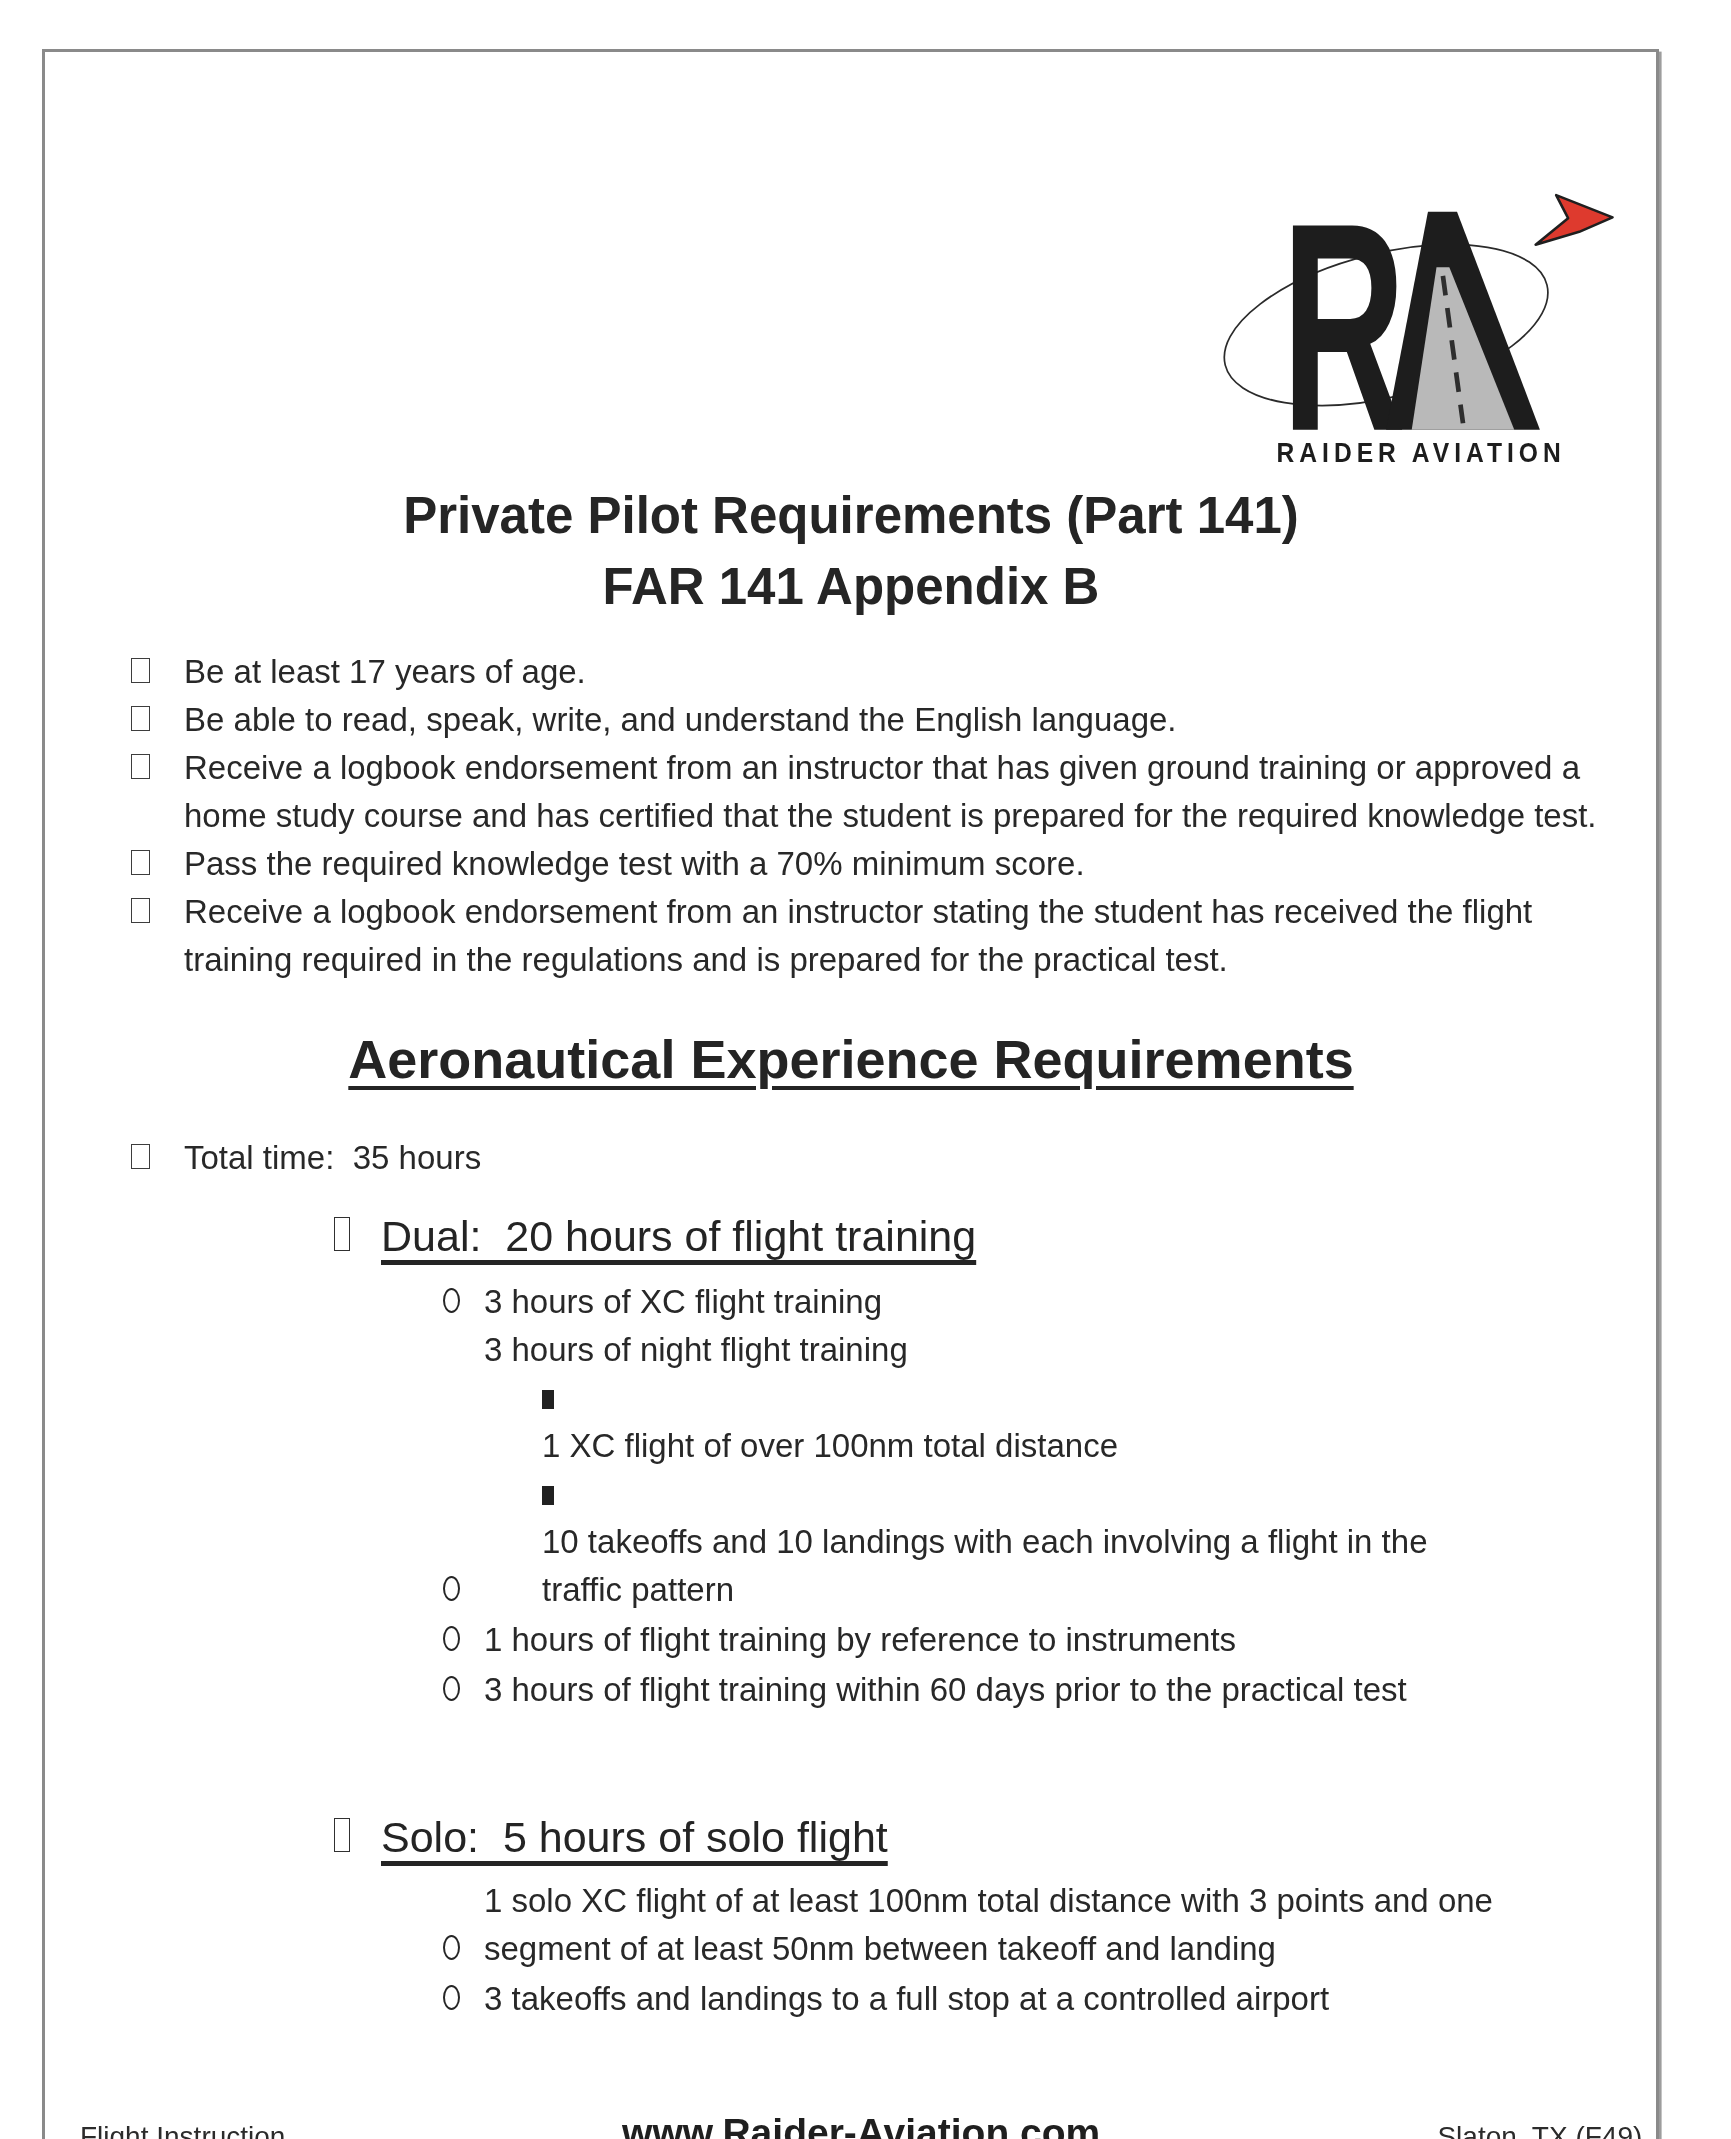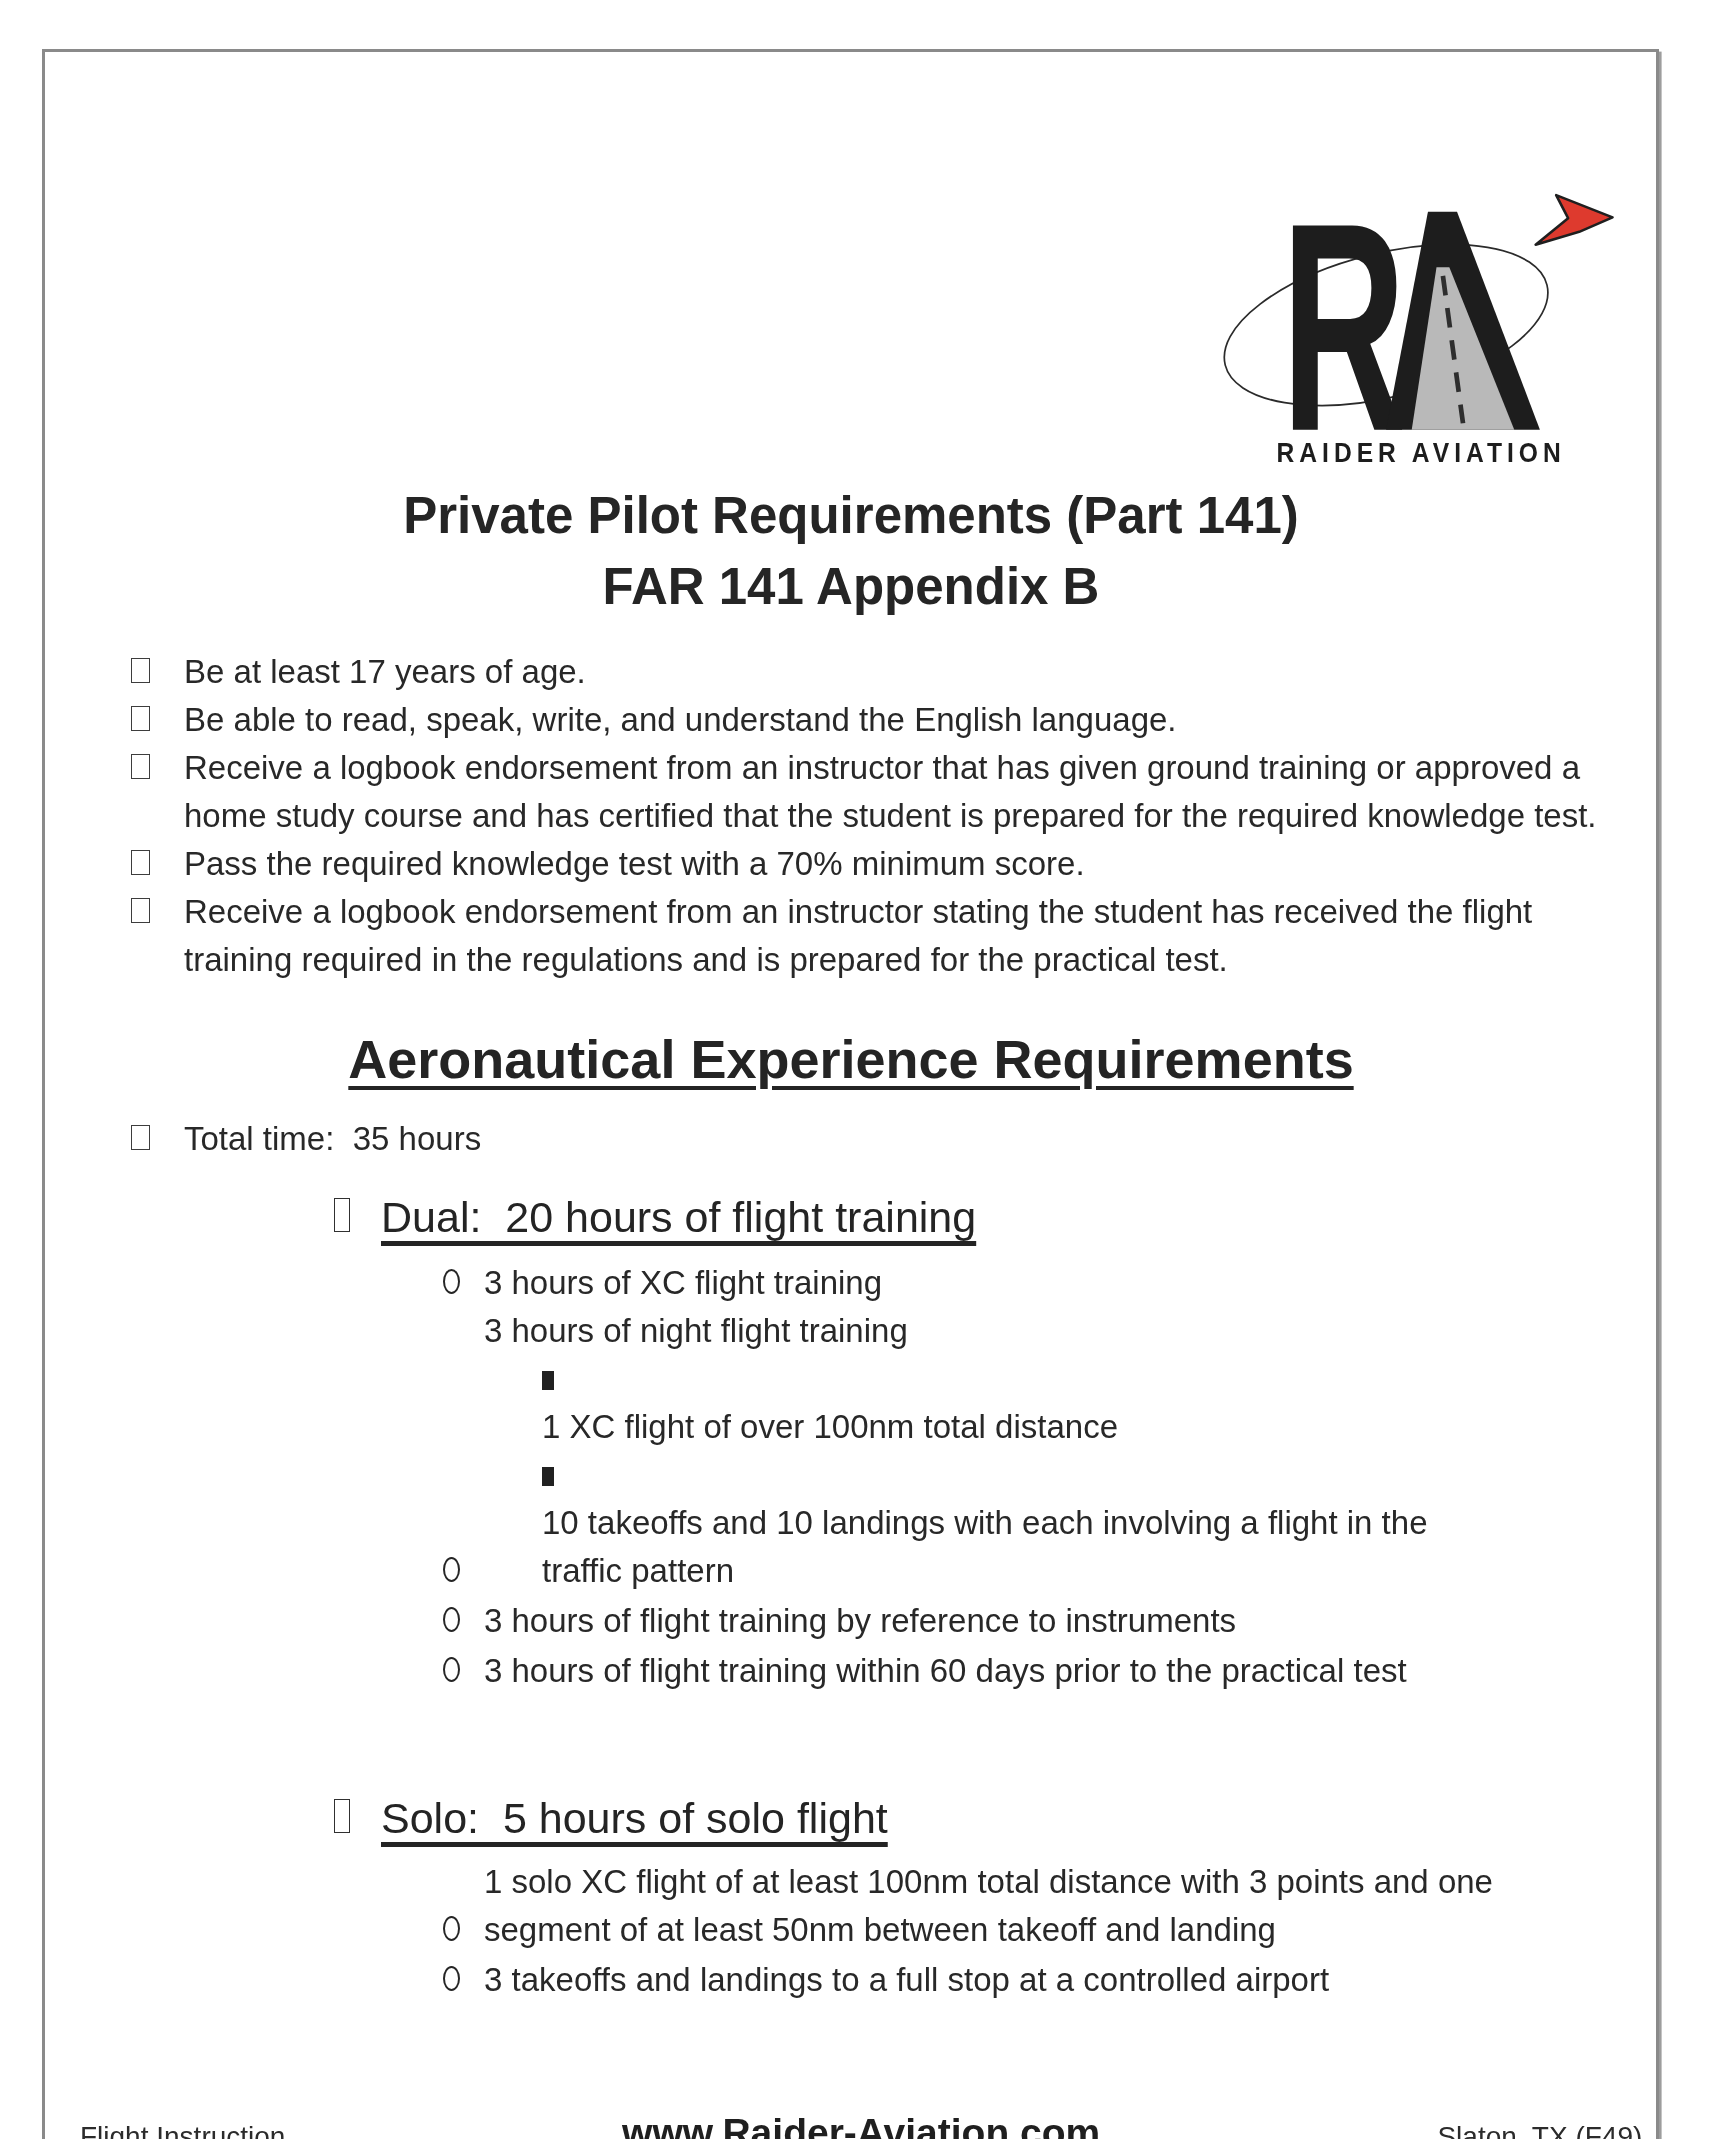--- a/index.html
+++ b/index.html
@@ -43,21 +43,21 @@
 
   .h2 {
     margin-top:45px; text-align:center;
     font-size:54px; line-height:60px; font-weight:bold; color:#242424;
   }
   .h2 .underlined {
     text-decoration:underline;
     text-decoration-thickness:3.9px;
     text-underline-offset:7.7px;
   }
-  .total-line { margin-top:26px; }
+  .total-line { margin-top:45px; }
   .keep-spaces { white-space:pre-wrap; }
 
   .big-check-row {
     display:flex; align-items:flex-start;
     margin-left:288px;
     font-size:43px; line-height:58px; color:#242424;
   }
   .big-check-row.dual { margin-top:25px; }
   .big-check-row.solo { margin-top:94px; }
   .bullet-cell2 { flex:0 0 47px; }
@@ -180,21 +180,21 @@
             </li>
             <li>
               <span class="bullet-cell-sq"><span class="sq-bullet"></span></span>
               <span class="li-text">10 takeoffs and 10 landings with each involving a flight in the traffic pattern</span>
             </li>
           </ul>
         </span>
       </li>
       <li>
         <span class="bullet-cell-o"><span class="o-bullet"></span></span>
-        <span class="li-text">3 hours of flight training by reference to instruments</span>
+        <span class="li-text">1 hours of flight training by reference to instruments</span>
       </li>
       <li>
         <span class="bullet-cell-o"><span class="o-bullet"></span></span>
         <span class="li-text">3 hours of flight training within 60 days prior to the practical test</span>
       </li>
     </ul>
 
     <div class="big-check-row solo">
       <span class="bullet-cell2"><span class="box2"></span></span>
       <span class="big-label keep-spaces">Solo:  5 hours of solo flight</span>

